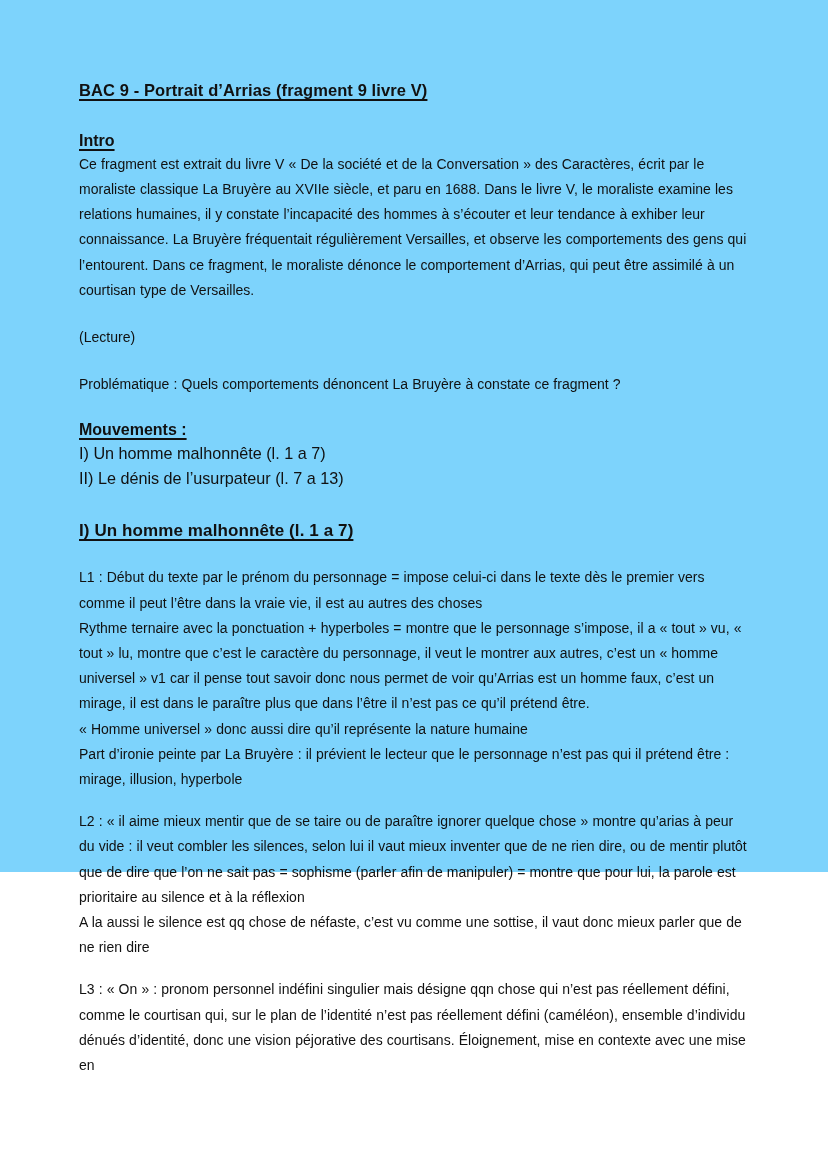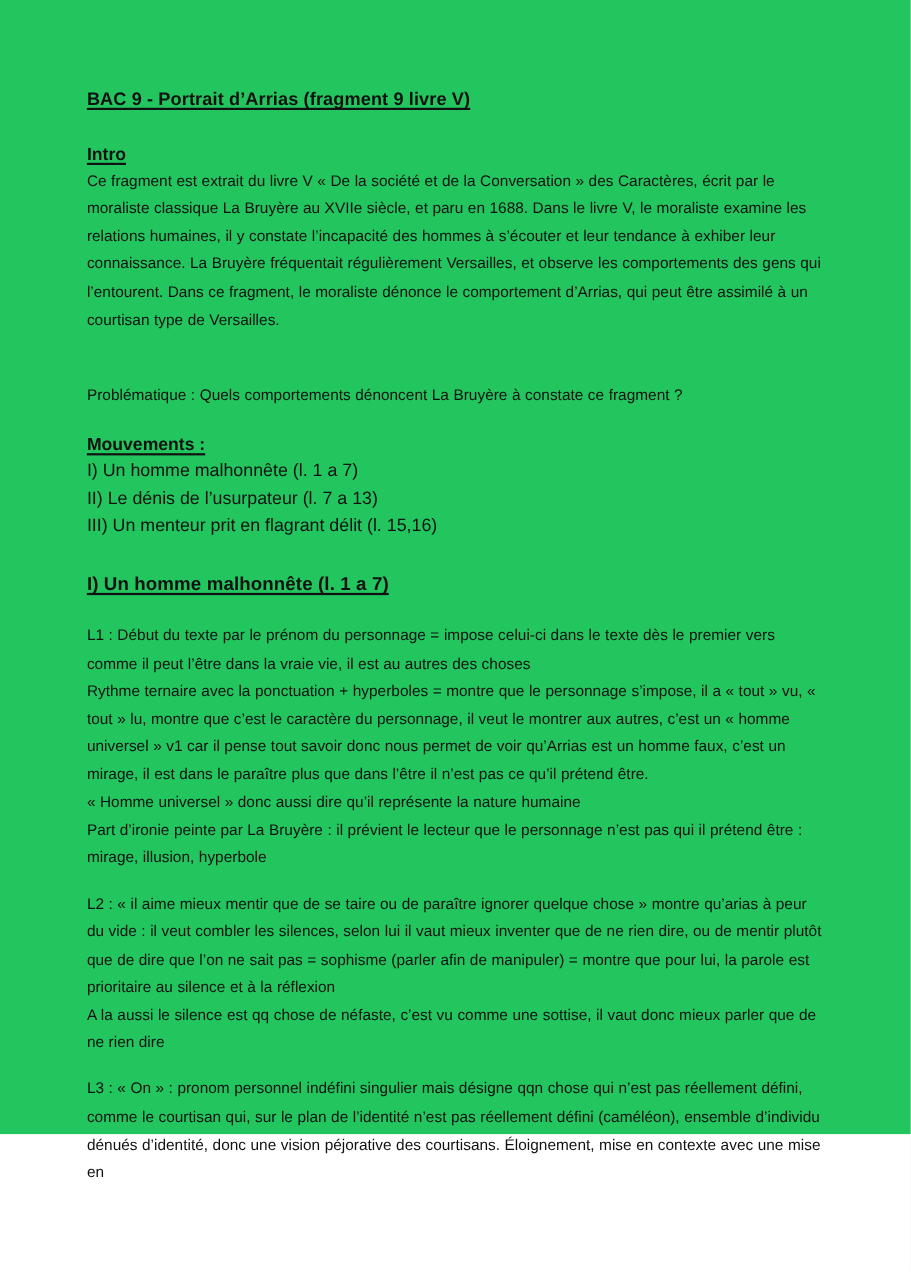--- a/index.html
+++ b/index.html
@@ -12,22 +12,22 @@
     width: 828px;
     height: 1171px;
     overflow: hidden;
     font-family: "Liberation Sans", sans-serif;
     color: #111111;
     -webkit-font-smoothing: antialiased;
   }
   .page {
     box-sizing: border-box;
     width: 828px;
-    height: 1031px;
-    background: #22c55e;
+    height: 872px;
+    background: #7dd3fc;
     padding: 79px 112px 0 79px;
     position: relative;
   }
   .doc-body {
     width: 672px;
   }
 
   
   .doc-title {
     font-size: 16.5px;
@@ -87,33 +87,33 @@
     <h1 class="doc-title">BAC 9 - Portrait d’Arrias (fragment 9 livre V)</h1>
 
     <div class="block-gap-lg"></div>
 
     <h2 class="sub-head">Intro</h2>
 
     <p class="para">Ce fragment est extrait du livre V « De la société et de la Conversation » des Caractères, écrit par le moraliste classique La Bruyère au XVIIe siècle, et paru en 1688. Dans le livre V, le moraliste examine les relations humaines, il y constate l’incapacité des hommes à s’écouter et leur tendance à exhiber leur connaissance. La Bruyère fréquentait régulièrement Versailles, et observe les comportements des gens qui l’entourent.  Dans ce fragment, le moraliste dénonce le comportement d’Arrias, qui peut être assimilé à un courtisan type de Versailles.</p>
 
     <div class="block-gap-md"></div>
 
+    <p class="para">(Lecture)</p>
 
     <div class="block-gap-md"></div>
 
     <p class="para">Problématique : Quels comportements dénoncent La Bruyère à constate ce fragment ?</p>
 
     <div class="block-gap-md"></div>
 
     <h2 class="sub-head">Mouvements :</h2>
 
     <div>
       <div class="list-line">I) Un homme malhonnête (l. 1 a 7)</div>
       <div class="list-line">II) Le dénis de l’usurpateur (l. 7 a 13)</div>
-      <div class="list-line">III) Un menteur prit en flagrant délit (l. 15,16)</div>
     </div>
 
     <div class="block-gap-lg"></div>
 
     <h2 class="section-head">I) Un homme malhonnête (l. 1 a 7)</h2>
 
     <div class="block-gap-md"></div>
 
     <p class="para">L1 : Début du texte par le prénom du personnage = impose celui-ci dans le texte dès le premier vers comme il peut l’être dans la vraie vie, il est au autres des choses</p>
     <p class="para">Rythme ternaire avec la ponctuation + hyperboles = montre que le personnage s’impose, il a « tout » vu, « tout » lu, montre que c’est le caractère du personnage, il veut le montrer aux autres, c’est un « homme universel » v1 car il pense tout savoir donc nous permet de voir qu’Arrias est un homme faux, c’est un mirage, il est dans le paraître plus que dans l’être il n’est pas ce qu’il prétend être.</p>

